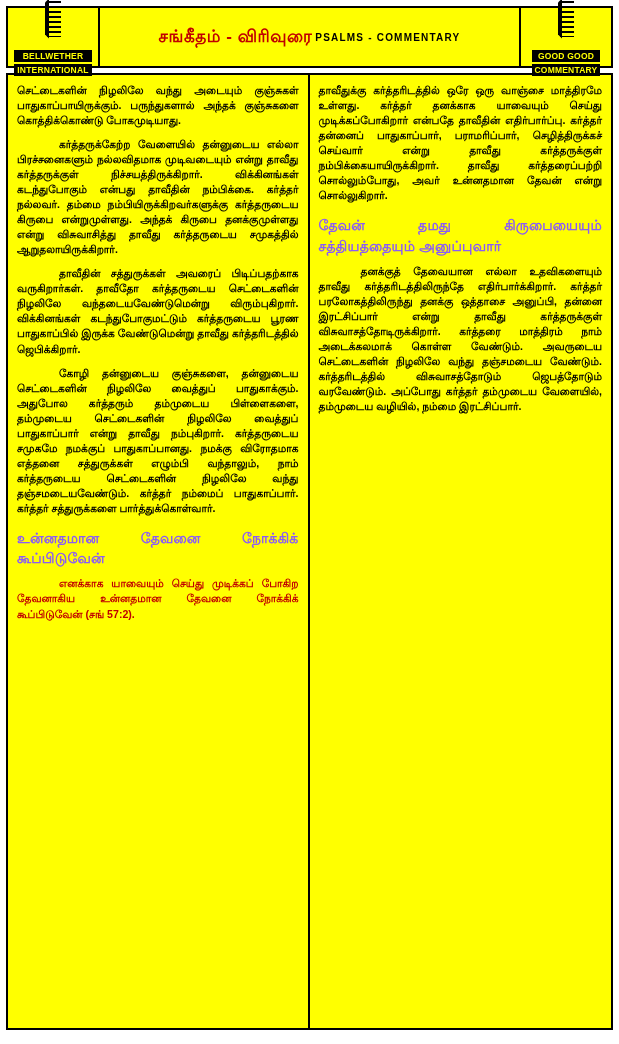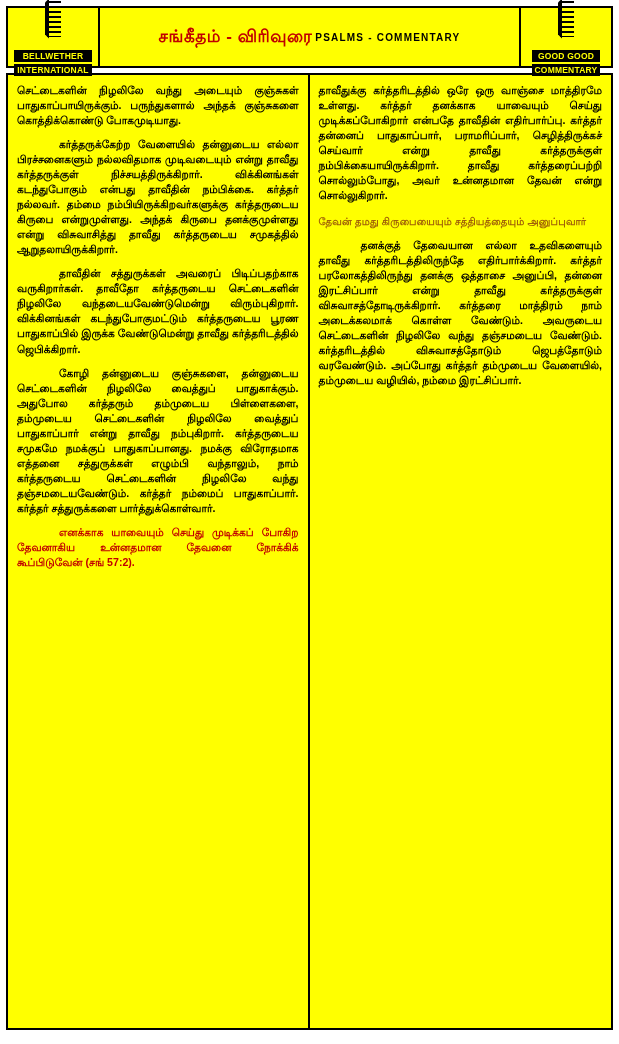--- a/index.html
+++ b/index.html
@@ -125,23 +125,23 @@
     font-size: 10.6px;
     line-height: 1.42;
     color: #000;
     text-align: justify;
     font-family: "Liberation Sans", sans-serif;
     font-weight: bold;
   }
   p.indent { text-indent: 42px; }
   .subhead {
     margin: 12px 0 8px 0;
-    font-size: 10px;
-    font-weight: bold;
-    color: #a16207;
+    font-size: 14px;
+    font-weight: bold;
+    color: #8b5cf6;
     line-height: 1.45;
     text-align: justify;
     letter-spacing: 0.2px;
   }
   .redtext {
     margin: 0 0 9px 0;
     font-size: 10.6px;
     font-weight: bold;
     color: #c00000;
     line-height: 1.42;
@@ -183,20 +183,21 @@
 
   </div>
 
   <div class="body-frame">
 
     <div class="col left">
       <p>செட்டைகளின் நிழலிலே வந்து அடையும் குஞ்சுகள் பாதுகாப்பாயிருக்கும். பருந்துகளால் அந்தக் குஞ்சுகளை கொத்திக்கொண்டு போகமுடியாது.</p>
       <p class="indent">கர்த்தருக்கேற்ற வேளையில் தன்னுடைய எல்லா பிரச்சனைகளும் நல்லவிதமாக முடிவடையும் என்று தாவீது கர்த்தருக்குள் நிச்சயத்திருக்கிறார். விக்கினங்கள் கடந்துபோகும் என்பது தாவீதின் நம்பிக்கை. கர்த்தர் நல்லவர். தம்மை நம்பியிருக்கிறவர்களுக்கு கர்த்தருடைய கிருபை என்றுமுள்ளது. அந்தக் கிருபை தனக்குமுள்ளது என்று விசுவாசித்து தாவீது கர்த்தருடைய சமுகத்தில் ஆறுதலாயிருக்கிறார்.</p>
       <p class="indent">தாவீதின் சத்துருக்கள் அவரைப் பிடிப்பதற்காக வருகிறார்கள். தாவீதோ கர்த்தருடைய செட்டைகளின் நிழலிலே வந்தடையவேண்டுமென்று விரும்புகிறார். விக்கினங்கள் கடந்துபோகுமட்டும் கர்த்தருடைய பூரண பாதுகாப்பில் இருக்க வேண்டுமென்று தாவீது கர்த்தரிடத்தில் ஜெபிக்கிறார்.</p>
       <p class="indent">கோழி தன்னுடைய குஞ்சுகளை, தன்னுடைய செட்டைகளின் நிழலிலே வைத்துப் பாதுகாக்கும். அதுபோல கர்த்தரும் தம்முடைய பிள்ளைகளை, தம்முடைய செட்டைகளின் நிழலிலே வைத்துப் பாதுகாப்பார் என்று தாவீது நம்புகிறார். கர்த்தருடைய சமுகமே நமக்குப் பாதுகாப்பானது. நமக்கு விரோதமாக எத்தனை சத்துருக்கள் எழும்பி வந்தாலும், நாம் கர்த்தருடைய செட்டைகளின் நிழலிலே வந்து தஞ்சமடையவேண்டும். கர்த்தர் நம்மைப் பாதுகாப்பார். கர்த்தர் சத்துருக்களை பார்த்துக்கொள்வார்.</p>
+      <div class="subhead">உன்னதமான       தேவனை நோக்கிக் கூப்பிடுவேன்</div>
       <div class="redtext indent">எனக்காக யாவையும் செய்து முடிக்கப் போகிற தேவனாகிய உன்னதமான தேவனை நோக்கிக் கூப்பிடுவேன்  (சங் 57:2).</div>
     </div>
 
     <div class="col right">
       <p>தாவீதுக்கு கர்த்தரிடத்தில் ஒரே ஒரு வாஞ்சை மாத்திரமே உள்ளது. கர்த்தர் தனக்காக யாவையும் செய்து முடிக்கப்போகிறார் என்பதே தாவீதின் எதிர்பார்ப்பு. கர்த்தர் தன்னைப் பாதுகாப்பார், பராமரிப்பார், செழித்திருக்கச் செய்வார் என்று தாவீது கர்த்தருக்குள் நம்பிக்கையாயிருக்கிறார். தாவீது கர்த்தரைப்பற்றி சொல்லும்போது, அவர் உன்னதமான தேவன் என்று சொல்லுகிறார்.</p>
       <div class="subhead">தேவன்   தமது   கிருபையையும் சத்தியத்தையும் அனுப்புவார்</div>
       <p class="indent">தனக்குத் தேவையான எல்லா உதவிகளையும் தாவீது கர்த்தரிடத்திலிருந்தே எதிர்பார்க்கிறார். கர்த்தர் பரலோகத்திலிருந்து தனக்கு ஒத்தாசை அனுப்பி, தன்னை இரட்சிப்பார் என்று தாவீது கர்த்தருக்குள் விசுவாசத்தோடிருக்கிறார். கர்த்தரை மாத்திரம் நாம் அடைக்கலமாக் கொள்ள வேண்டும். அவருடைய செட்டைகளின் நிழலிலே வந்து தஞ்சமடைய வேண்டும். கர்த்தரிடத்தில் விசுவாசத்தோடும் ஜெபத்தோடும் வரவேண்டும். அப்போது கர்த்தர் தம்முடைய வேளையில், தம்முடைய வழியில், நம்மை இரட்சிப்பார்.</p>
     </div>
 
   </div>

